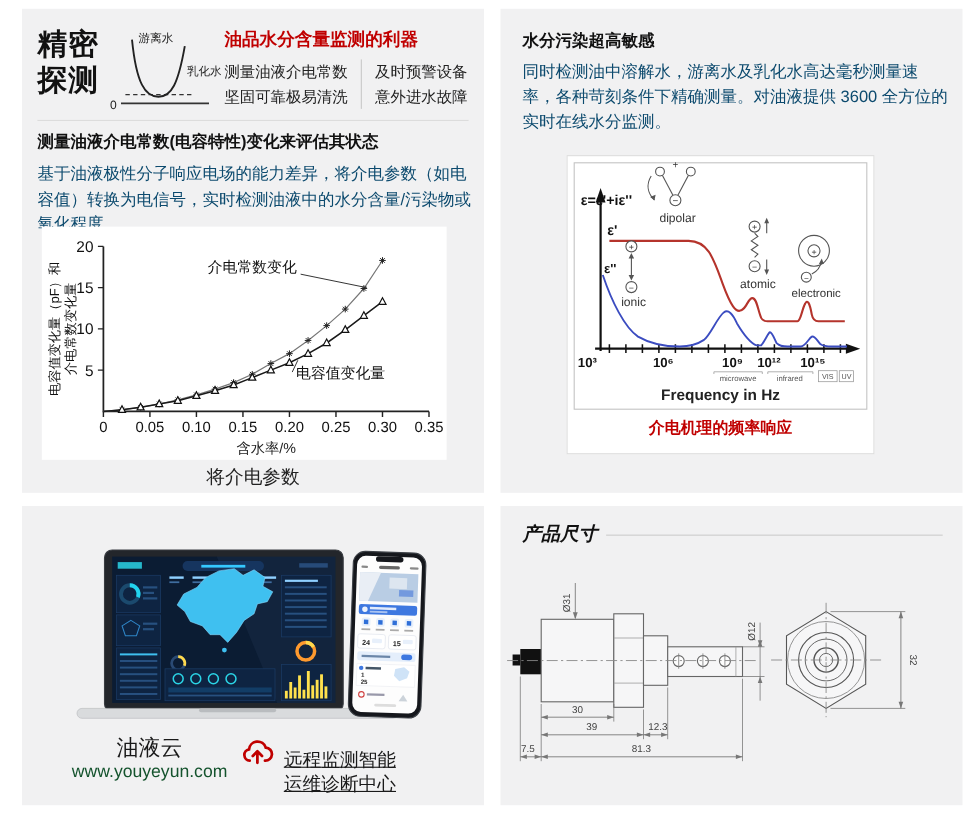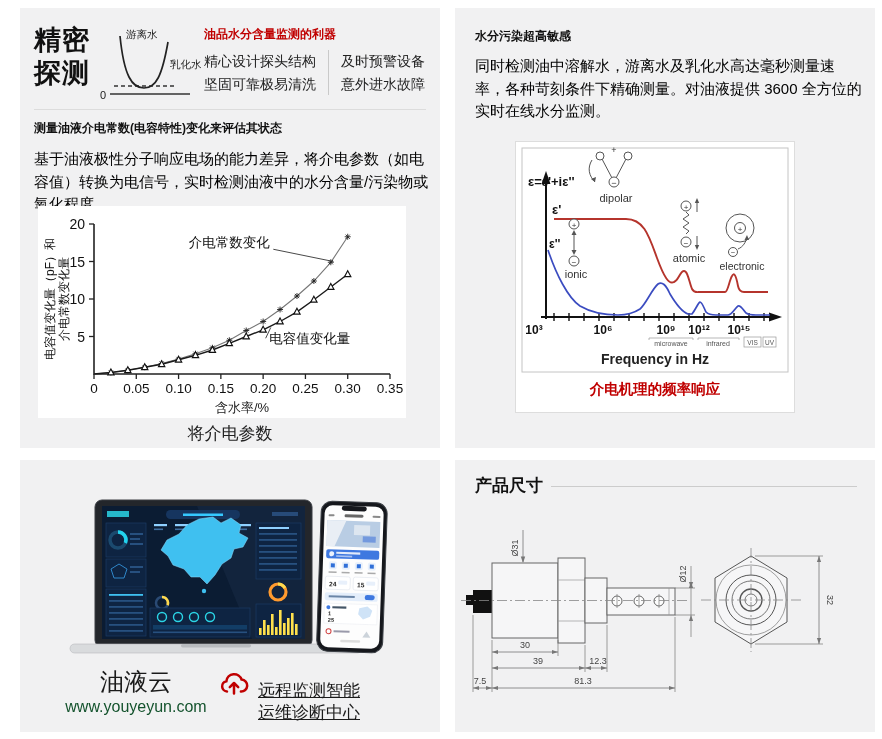--- a/index.html
+++ b/index.html
@@ -5,31 +5,31 @@
   html,body{margin:0;padding:0;background:#fff;}
   body{font-family:"Liberation Sans","DejaVu Sans",sans-serif;color:#1a1a1a;}
   .page{position:relative;width:882px;height:739px;background:#fff;overflow:hidden;}
   .panel{position:absolute;background:#f1f1f2;}
   #panel-tl{left:20px;top:8px;width:420px;height:440px;}
   #panel-tr{left:455px;top:8px;width:420px;height:440px;}
   #panel-bl{left:20px;top:460px;width:420px;height:272px;}
   #panel-br{left:455px;top:460px;width:420px;height:272px;}
   .abs{position:absolute;}
   .h1{font-size:27px;font-weight:bold;line-height:1.22;color:#111;letter-spacing:1px;}
-  .red-title{font-size:12px;font-weight:bold;color:#c00000;}
+  .red-title{font-size:16px;font-weight:bold;color:#c00000;}
   .features{display:flex;margin-top:7px;font-size:14px;color:#222;line-height:1.62;}
   .fcol1{padding-right:12px;border-right:1px solid #c9c9c9;}
   .fcol2{padding-left:12px;}
   .divider{border-top:1px solid #dcdcdc;height:0;}
-  .h2{font-size:12px;font-weight:bold;color:#111;}
-  .bodytext{font-size:15px;color:#000000;line-height:1.5;}
+  .h2{font-size:15px;font-weight:bold;color:#111;}
+  .bodytext{font-size:15px;color:#0c4a6e;line-height:1.5;}
   .chart-box{background:#fff;}
   .caption{font-size:17px;color:#222;text-align:center;}
   .card{background:#fff;border:1px solid #ddd;box-sizing:border-box;}
-  .brand-name{font-size:24px;color:#1a1a1a;text-align:center;}
+  .brand-name{font-size:20px;color:#1a1a1a;text-align:center;}
   .brand-url{font-size:16px;color:#14532d;text-align:center;}
   .service{font-size:17px;color:#1a1a1a;line-height:1.32;}
   .br-title{font-size:17px;font-weight:bold;color:#111;}
   .br-line{border-top:1px solid #ccc;height:0;}
   svg{display:block;}
 </style>
 </head>
 <body>
 
 <div class="page">
@@ -46,21 +46,21 @@
       <line x1="18" y1="60" x2="80" y2="60" stroke="#333" stroke-width="1.3" stroke-dasharray="4 3"></line>
       <path d="M24,10 C28,50 36,62 48,62 C60,62 66,50 72,16" fill="none" stroke="#222" stroke-width="1.7"></path>
       <text x="30" y="12" font-size="10.5" fill="#222">游离水</text>
       <text x="74" y="42" font-size="10.5" fill="#222">乳化水</text>
     </svg>
 
     <div class="abs" style="left:184px;top:18px;width:228px;">
       <div class="red-title">油品水分含量监测的利器</div>
       <div class="features">
         <div class="fcol1">
-          <div>精心设计探头结构</div>
+          <div>测量油液介电常数</div>
           <div>坚固可靠极易清洗</div>
         </div>
         <div class="fcol2">
           <div>及时预警设备</div>
           <div>意外进水故障</div>
         </div>
       </div>
     </div>
 
     <div class="abs divider" style="left:14px;right:14px;top:101px;"></div>
@@ -451,21 +451,21 @@
       <path d="M9,21.5 a5.2,5.2 0 0 1 -0.6,-10.3 a7.8,7.8 0 0 1 15.2,-1.6 a5.6,5.6 0 0 1 -0.7,11.9" fill="none" stroke="#c00000" stroke-width="2.5" stroke-linecap="round"></path>
       <path d="M16,23.5 V13.5 M11.8,17.2 L16,13 L20.2,17.2" fill="none" stroke="#c00000" stroke-width="2.5" stroke-linecap="round" stroke-linejoin="round"></path>
     </svg>
     <div class="abs service" style="left:238px;top:220px;text-decoration:underline;">
       <div>远程监测智能</div>
       <div>运维诊断中心</div>
     </div>
   </div>
 
   <div class="panel" id="panel-br">
-    <div class="abs br-title" style="left:20px;top:14px;">产品尺寸</div>
+    <div class="abs br-title" style="left:20px;top:14px;font-style:italic;">产品尺寸</div>
     <div class="abs br-line" style="left:96px;top:26px;right:18px;"></div>
 
     <svg class="abs" style="left:0;top:0;" width="420" height="272" viewBox="0 0 420 272">
       <g stroke="#666" stroke-width="1" fill="#f6f6f7">
 
         <rect x="11" y="135" width="7" height="10" fill="#111" stroke="none"></rect>
         <rect x="18" y="130" width="19" height="23" fill="#111" stroke="none"></rect>
         <rect x="37" y="103" width="66" height="75"></rect>
         <rect x="103" y="98" width="27" height="85"></rect>
         <line x1="103" y1="120" x2="130" y2="120" stroke="#999" stroke-width="0.7"></line>

